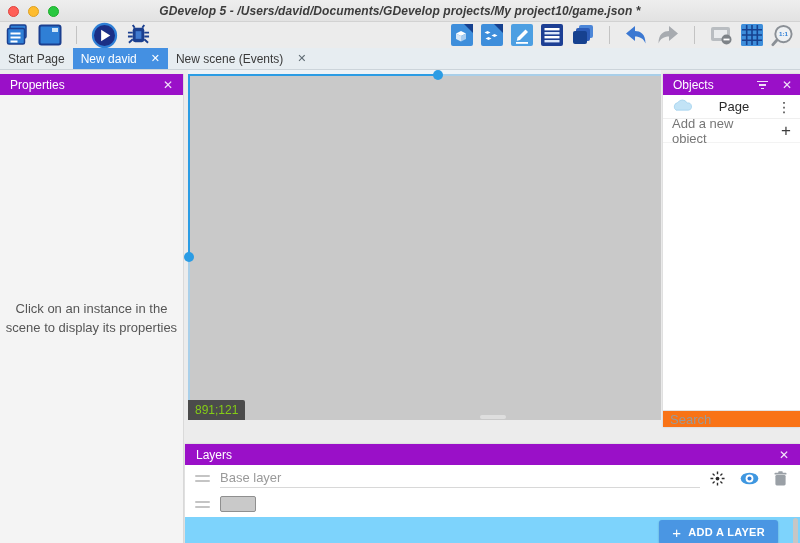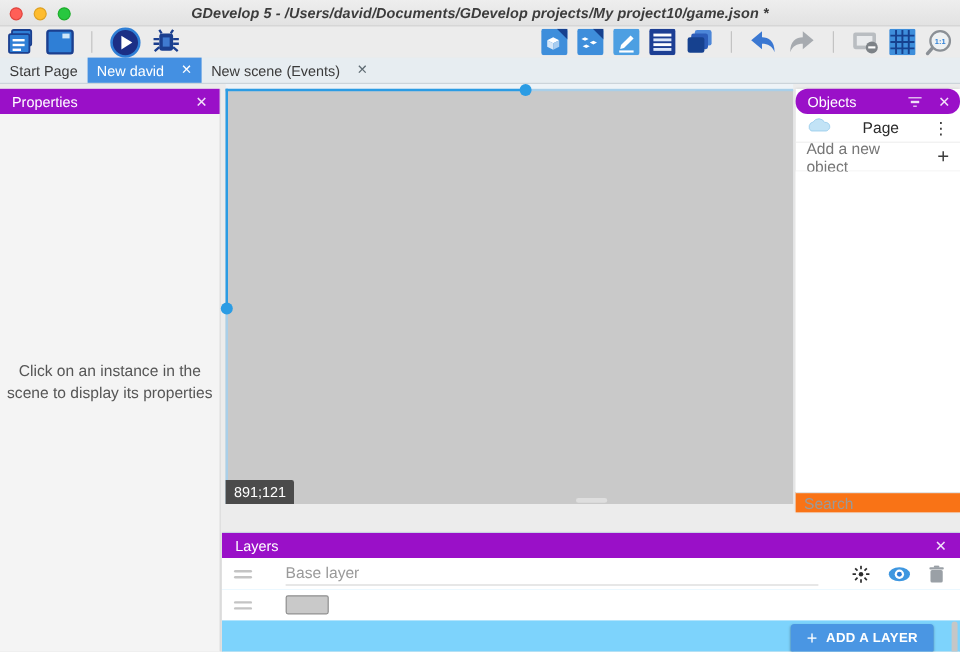--- a/index.html
+++ b/index.html
@@ -43,44 +43,44 @@
   
   .canvas { position:absolute; left:188px; top:0; width:473px; height:350px; background:#eef3f7; }
   .canvas-surface { position:absolute; left:0; top:5px; right:0; bottom:0; background:#c9c9c9; }
   .sel-line-top-light { position:absolute; left:0; top:4px; width:100%; height:2px; background:#a9cfe9; }
   .sel-line-top-dark { position:absolute; left:0; top:4px; width:250px; height:2px; background:#2b9ce4; }
   .sel-line-left-light { position:absolute; left:0; top:4px; bottom:0; width:2px; background:#a9cfe9; }
   .sel-line-left-dark { position:absolute; left:0; top:4px; width:2px; height:184px; background:#2b9ce4; }
   .sel-handle { position:absolute; width:10px; height:10px; border-radius:50%; background:#2b9ce4; }
   .sel-handle.top { left:245px; top:0; }
   .sel-handle.left { left:-4px; top:182px; }
-  .coord-label { position:absolute; left:0; bottom:0; height:20px; padding:0 7px; background:#4b4b4b; color:#ffffff; font-size:12px; display:flex; align-items:center; border-radius:0 2px 0 0; }
+  .coord-label { position:absolute; left:0; bottom:0; height:20px; padding:0 7px; background:#4b4b4b; color:#84cc16; font-size:12px; display:flex; align-items:center; border-radius:0 2px 0 0; }
   .h-scroll-thumb { position:absolute; left:292px; bottom:1px; width:26px; height:4px; background:#dedede; border-radius:2px; }
 
   
   .objects-panel { position:absolute; left:663px; top:4px; width:137px; height:353px; background:#ffffff; display:flex; flex-direction:column; box-shadow:0 0 2px rgba(0,0,0,.15); }
-  .objects-panel .panel-header { padding:1px 8px 0 10px;border-radius:10px; }
+  .objects-panel .panel-header { padding:1px 8px 0 10px; }
   .filter-icon { display:flex; flex-direction:column; gap:2px; align-items:center; margin-right:14px; cursor:pointer; }
   .filter-icon span { display:block; height:1.5px; background:#efdff7; }
   .filter-icon .f1 { width:11px; } .filter-icon .f2 { width:7px; } .filter-icon .f3 { width:3px; }
   .object-row { height:24px; display:flex; align-items:center; padding:0 6px 0 8px; border-bottom:1px solid #efefef; cursor:pointer; }
   .object-name { flex:1; text-align:center; font-size:13px; color:#2b2b2b; }
   .menu-dots { font-size:14px; color:#3c3c3c; padding:0 3px; cursor:pointer; }
   .add-object-row { height:24px; display:flex; align-items:center; justify-content:flex-end; padding:0 9px; border-bottom:1px solid #f3f3f3; cursor:pointer; }
   .add-object-label { font-size:13px; color:#767676; margin-right:12px; }
   .plus-glyph { font-size:17px; color:#3c3c3c; line-height:1; }
   .objects-spacer { flex:1; background:#ffffff; }
   .search-row { height:17px; display:flex; align-items:center; border-top:1px solid #e3e3e3; background:#f97316; padding:0 7px; }
   .search-input { flex:1; border:none; outline:none; background:transparent; font-size:13px; color:#333; font-family:"Liberation Sans",sans-serif; }
   .search-input::placeholder { color:#9a9a9a; }
 
   
   .layers-panel { position:absolute; left:185px; top:374px; width:615px; height:116px; background:#7dd3fc; overflow:hidden; box-shadow:0 0 2px rgba(0,0,0,.15); }
   .layers-panel .panel-header { padding:0 11px; }
-  .layer-row { height:26px; display:flex; align-items:center; background:#ffffff; padding:0 10px; gap:28px; }
+  .layer-row { height:26px; display:flex; align-items:center; background:#ffffff; padding:0 10px; gap:10px; }
   .drag-handle { width:15px; display:flex; flex-direction:column; gap:3px; cursor:grab; }
   .drag-handle span { display:block; height:2px; background:#c4c4c4; border-radius:1px; }
   .layer-name-input { flex:1; border:none; outline:none; background:transparent; border-bottom:1px solid #d8d8d8; font-size:13px; color:#9a9a9a; height:20px; font-family:"Liberation Sans",sans-serif; }
   .layer-icons { display:flex; align-items:center; gap:15px; padding-right:3px; }
   .icon-btn { display:flex; align-items:center; cursor:pointer; }
   .color-swatch { width:36px; height:16px; background:#c9c9c9; border:1px solid #8f8f8f; border-radius:2px; margin-right:6px; cursor:pointer; }
   .add-layer-btn { position:absolute; right:22px; top:76px; height:24px; padding:0 13px; background:#4a96e3; border:none; border-radius:3px; color:#ffffff; font-size:11px; font-weight:bold; letter-spacing:.3px; display:flex; align-items:center; gap:7px; cursor:pointer; font-family:"Liberation Sans",sans-serif; box-shadow:0 1px 2px rgba(0,0,0,.25); }
   .add-layer-btn .plus { font-size:15px; font-weight:normal; }
   .add-lighting-btn { position:absolute; right:18px; top:104px; height:24px; padding:0 13px; background:#f1f1f1; border:none; border-radius:3px 3px 0 0; color:#3c3c3c; font-size:11px; font-weight:bold; letter-spacing:.3px; display:flex; align-items:center; gap:7px; cursor:pointer; font-family:"Liberation Sans",sans-serif; box-shadow:0 1px 2px rgba(0,0,0,.25); }
   .add-lighting-btn .plus { font-size:15px; font-weight:normal; }

